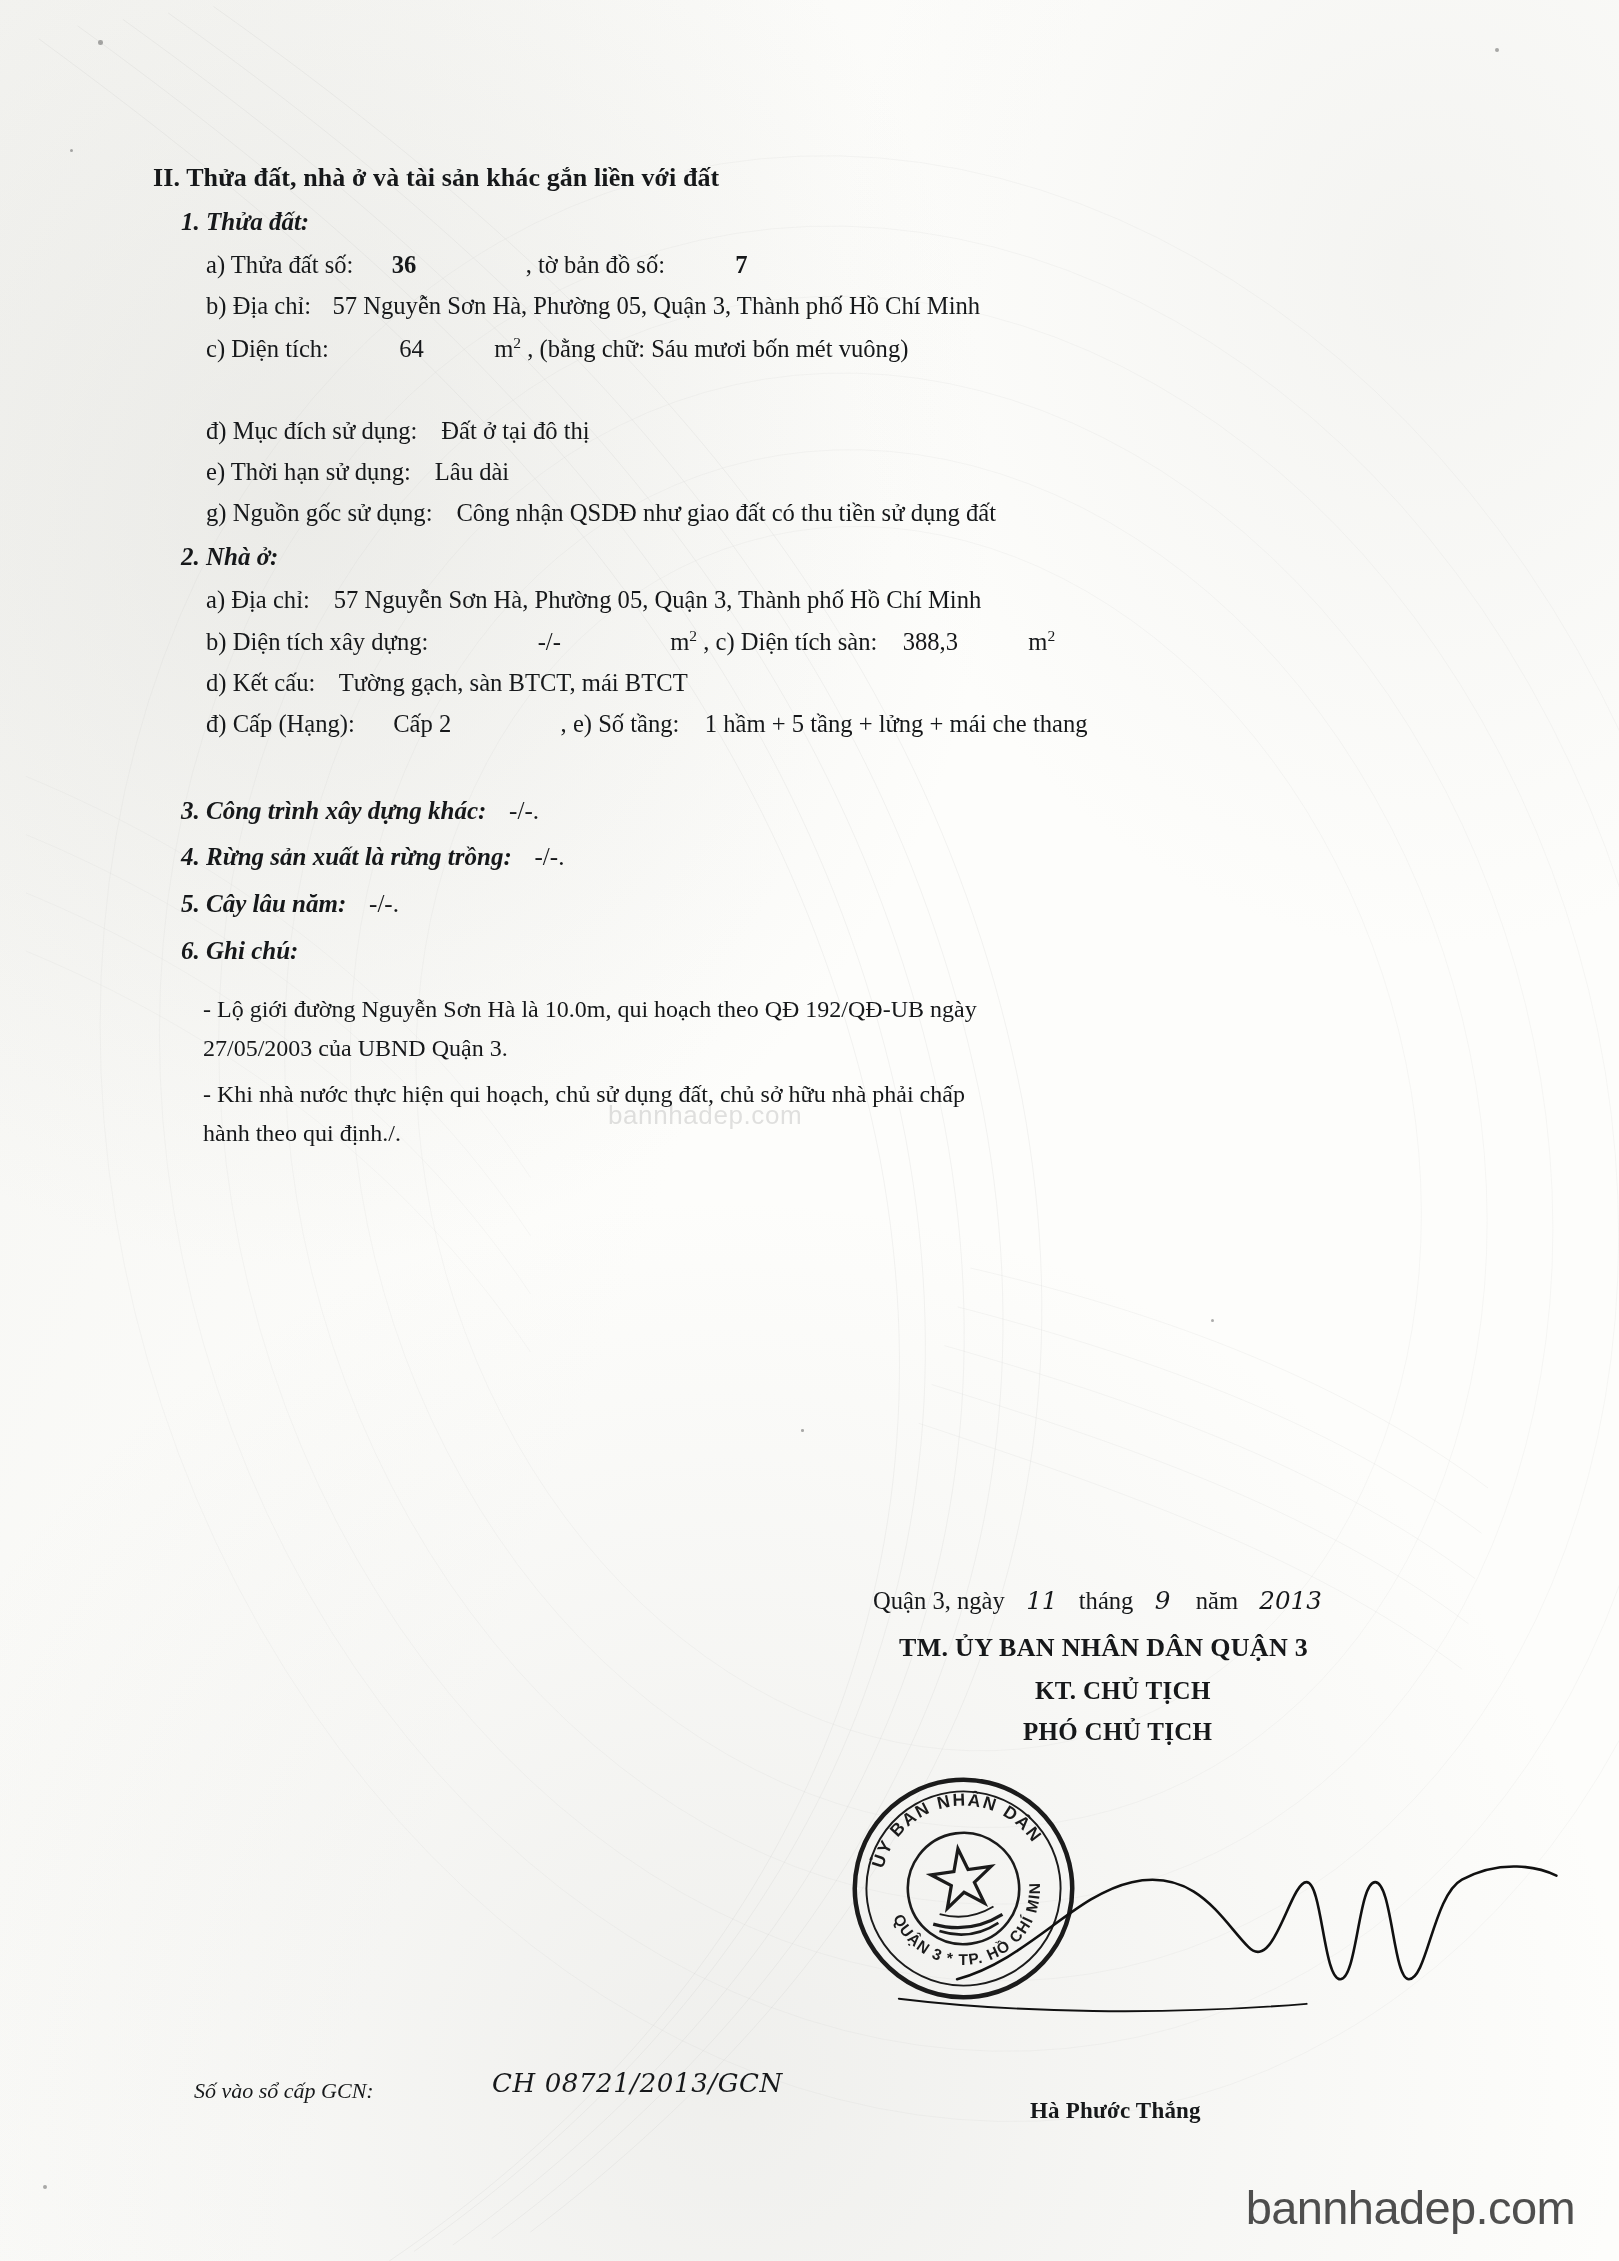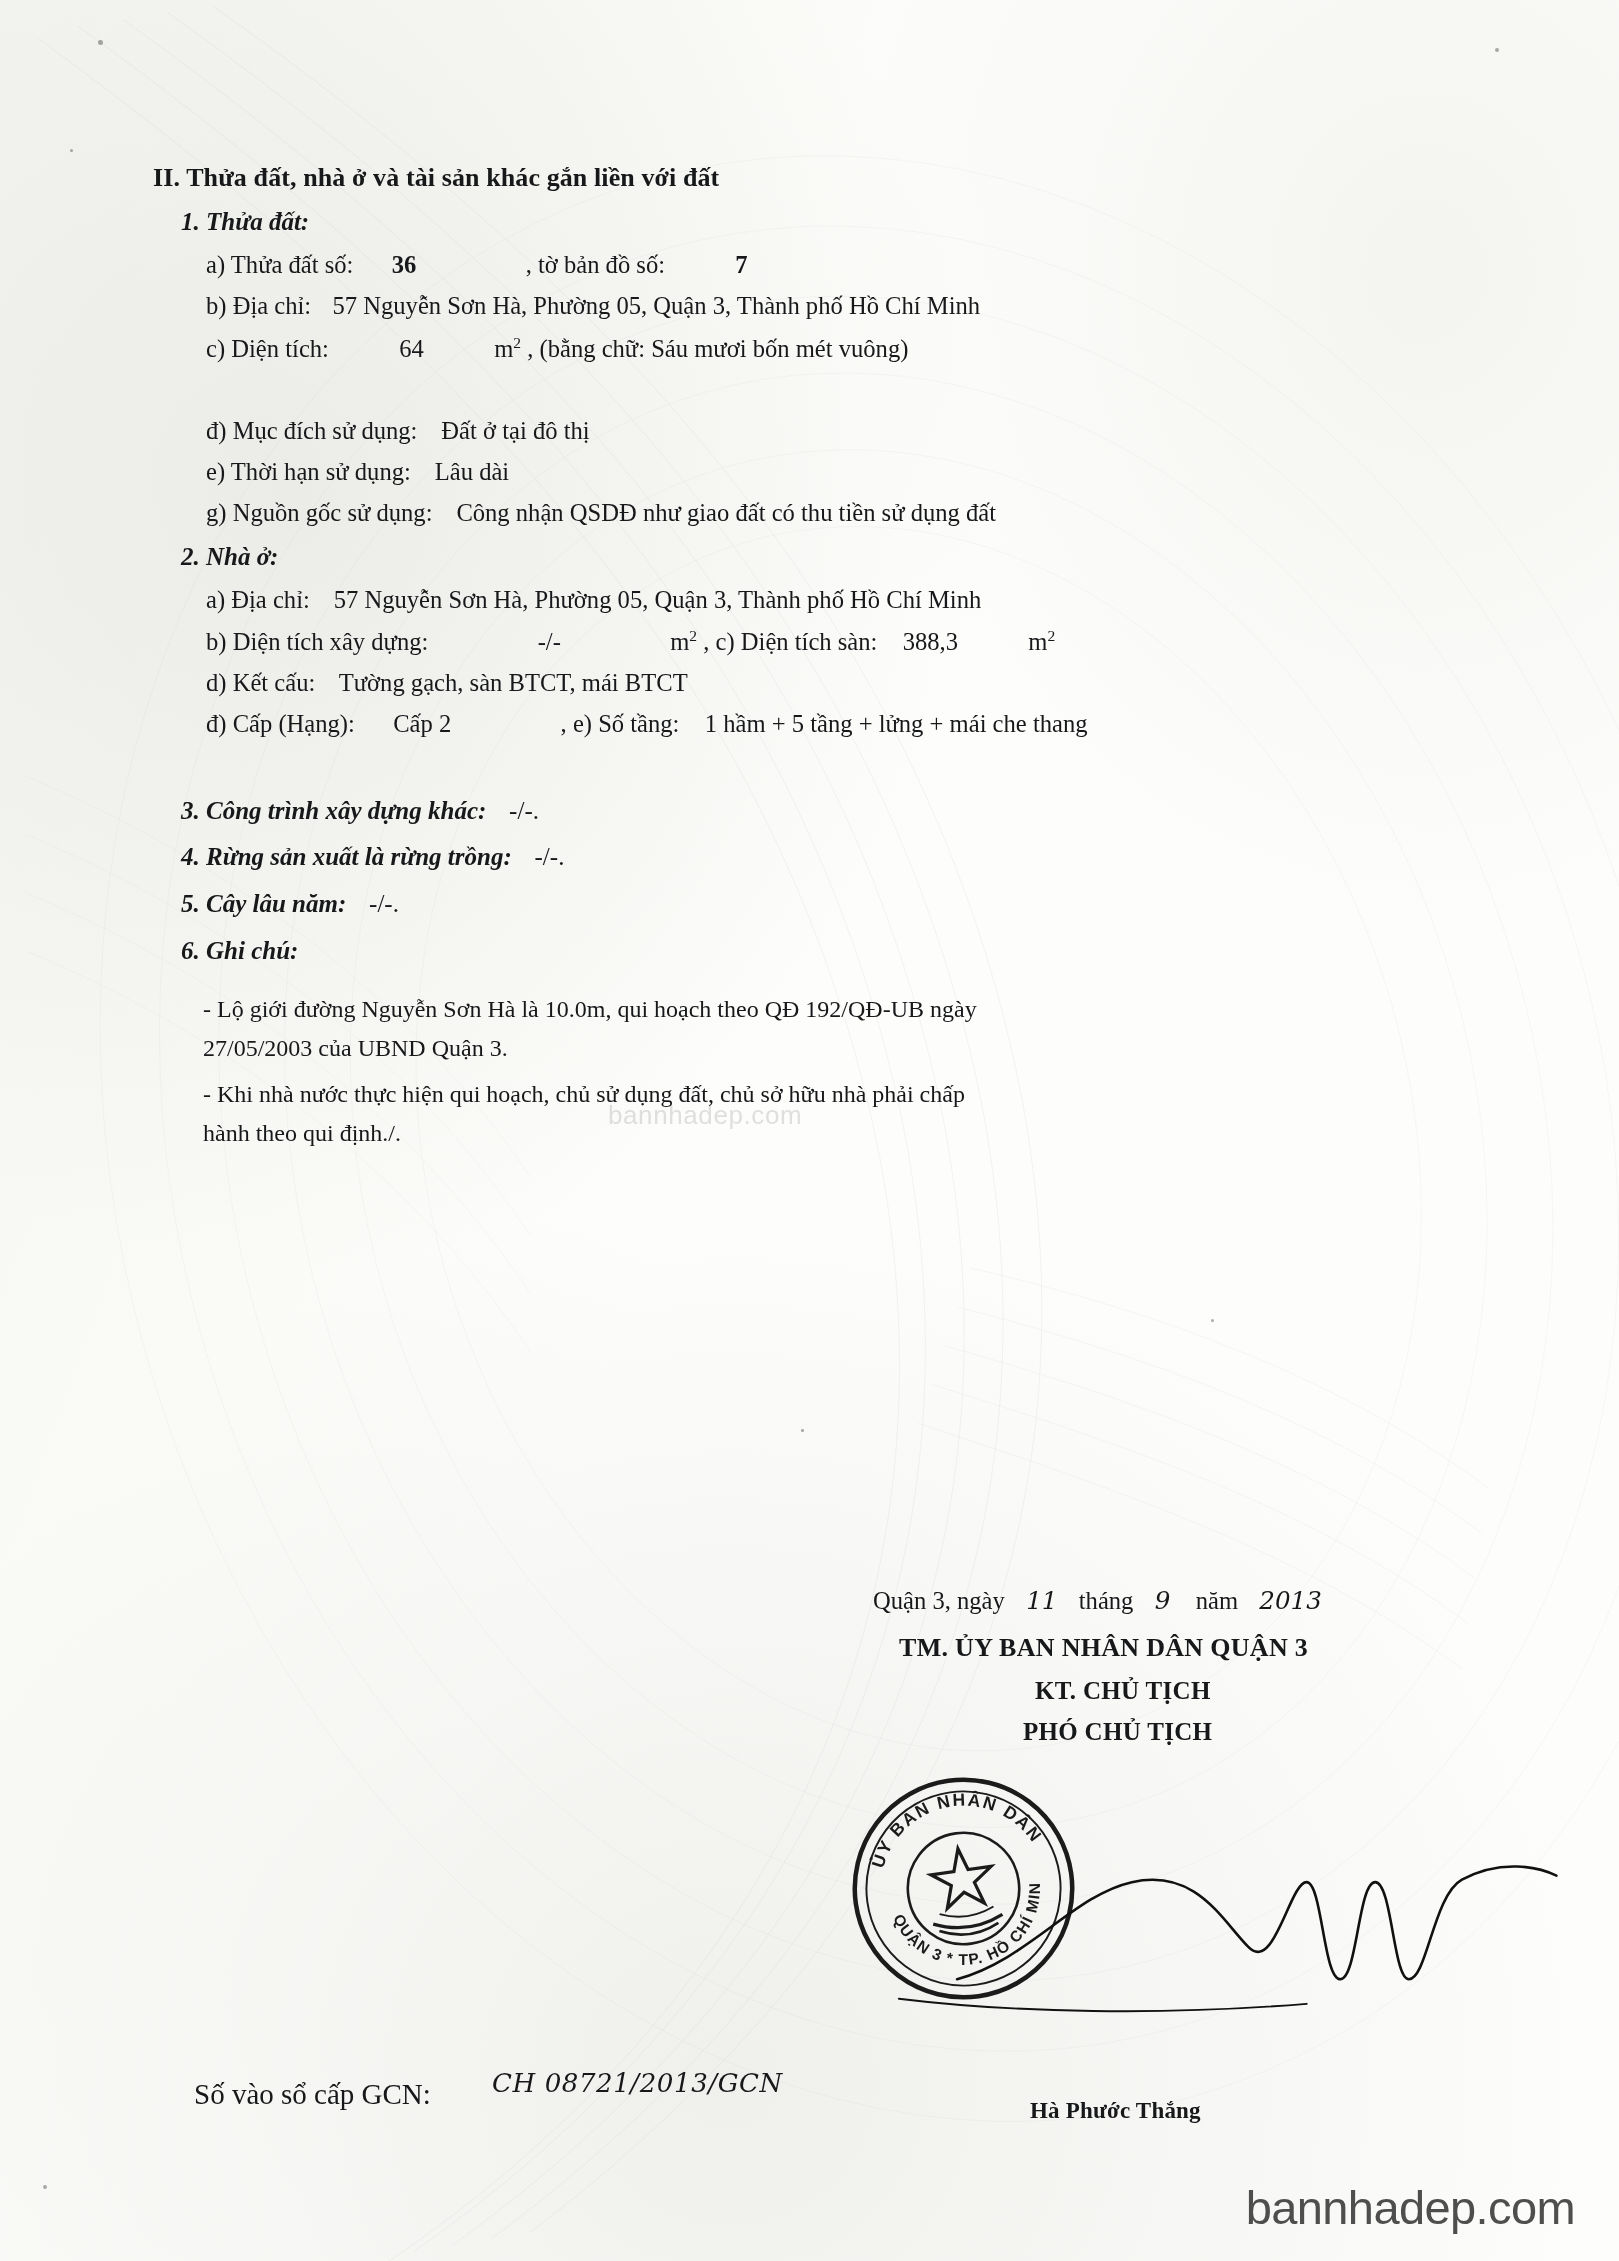--- a/index.html
+++ b/index.html
@@ -97,21 +97,22 @@
     letter-spacing: 0.3px;
   }
   .sign-name {
     font-weight: bold;
     font-size: 23px;
     letter-spacing: 0.2px;
   }
 
   .gcn-label {
     position: absolute;
-    font-size: 29px;
+    font-size: 22px;
+    font-style: italic;
     white-space: nowrap;
   }
   .gcn-value {
     position: absolute;
     font-family: "DejaVu Serif", serif;
     font-style: italic;
     font-size: 26px;
     white-space: nowrap;
     letter-spacing: 0.6px;
   }

